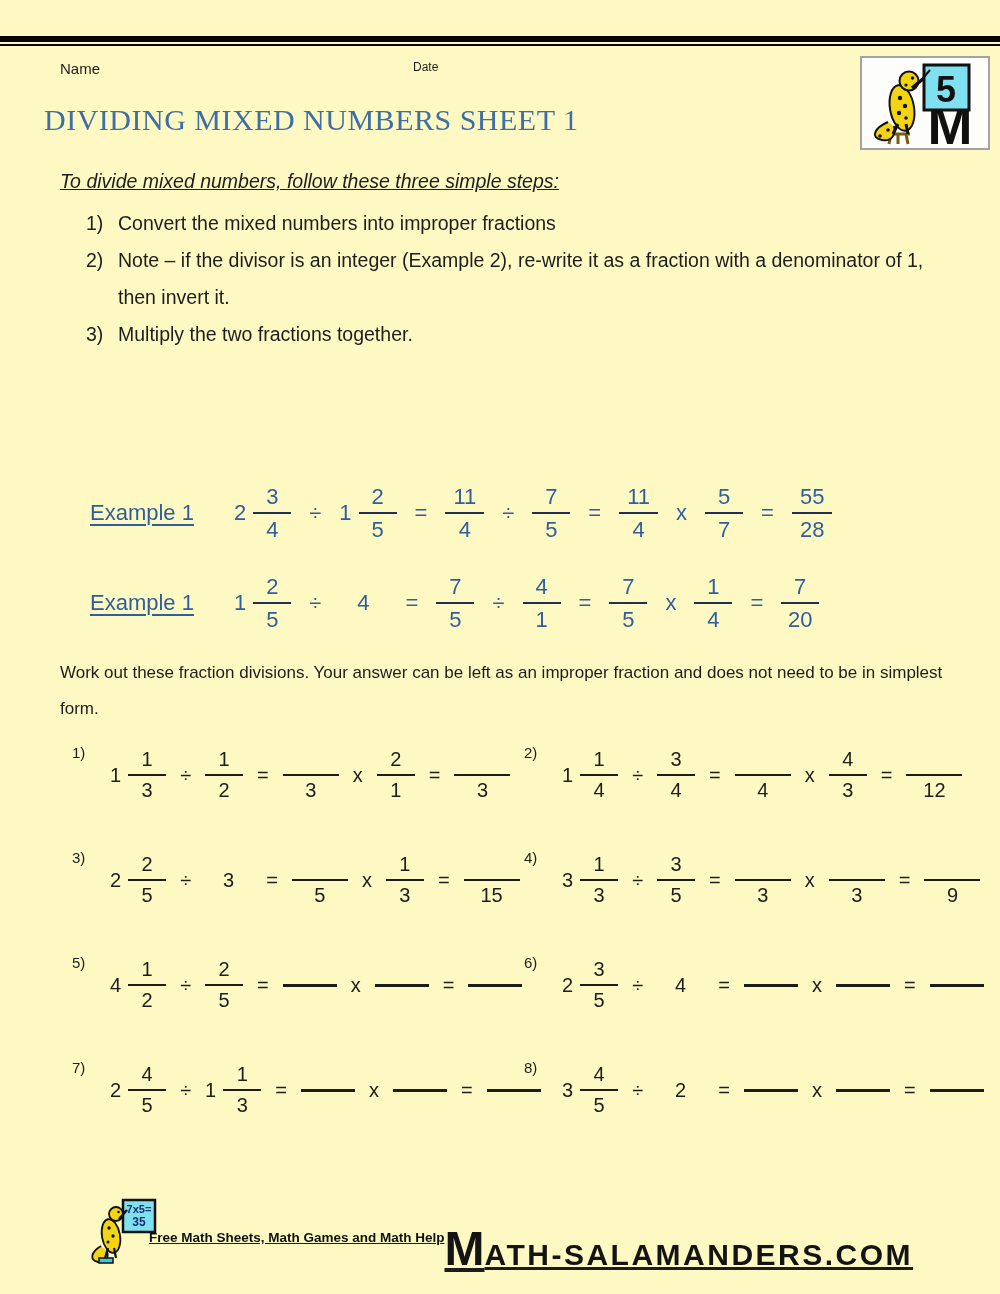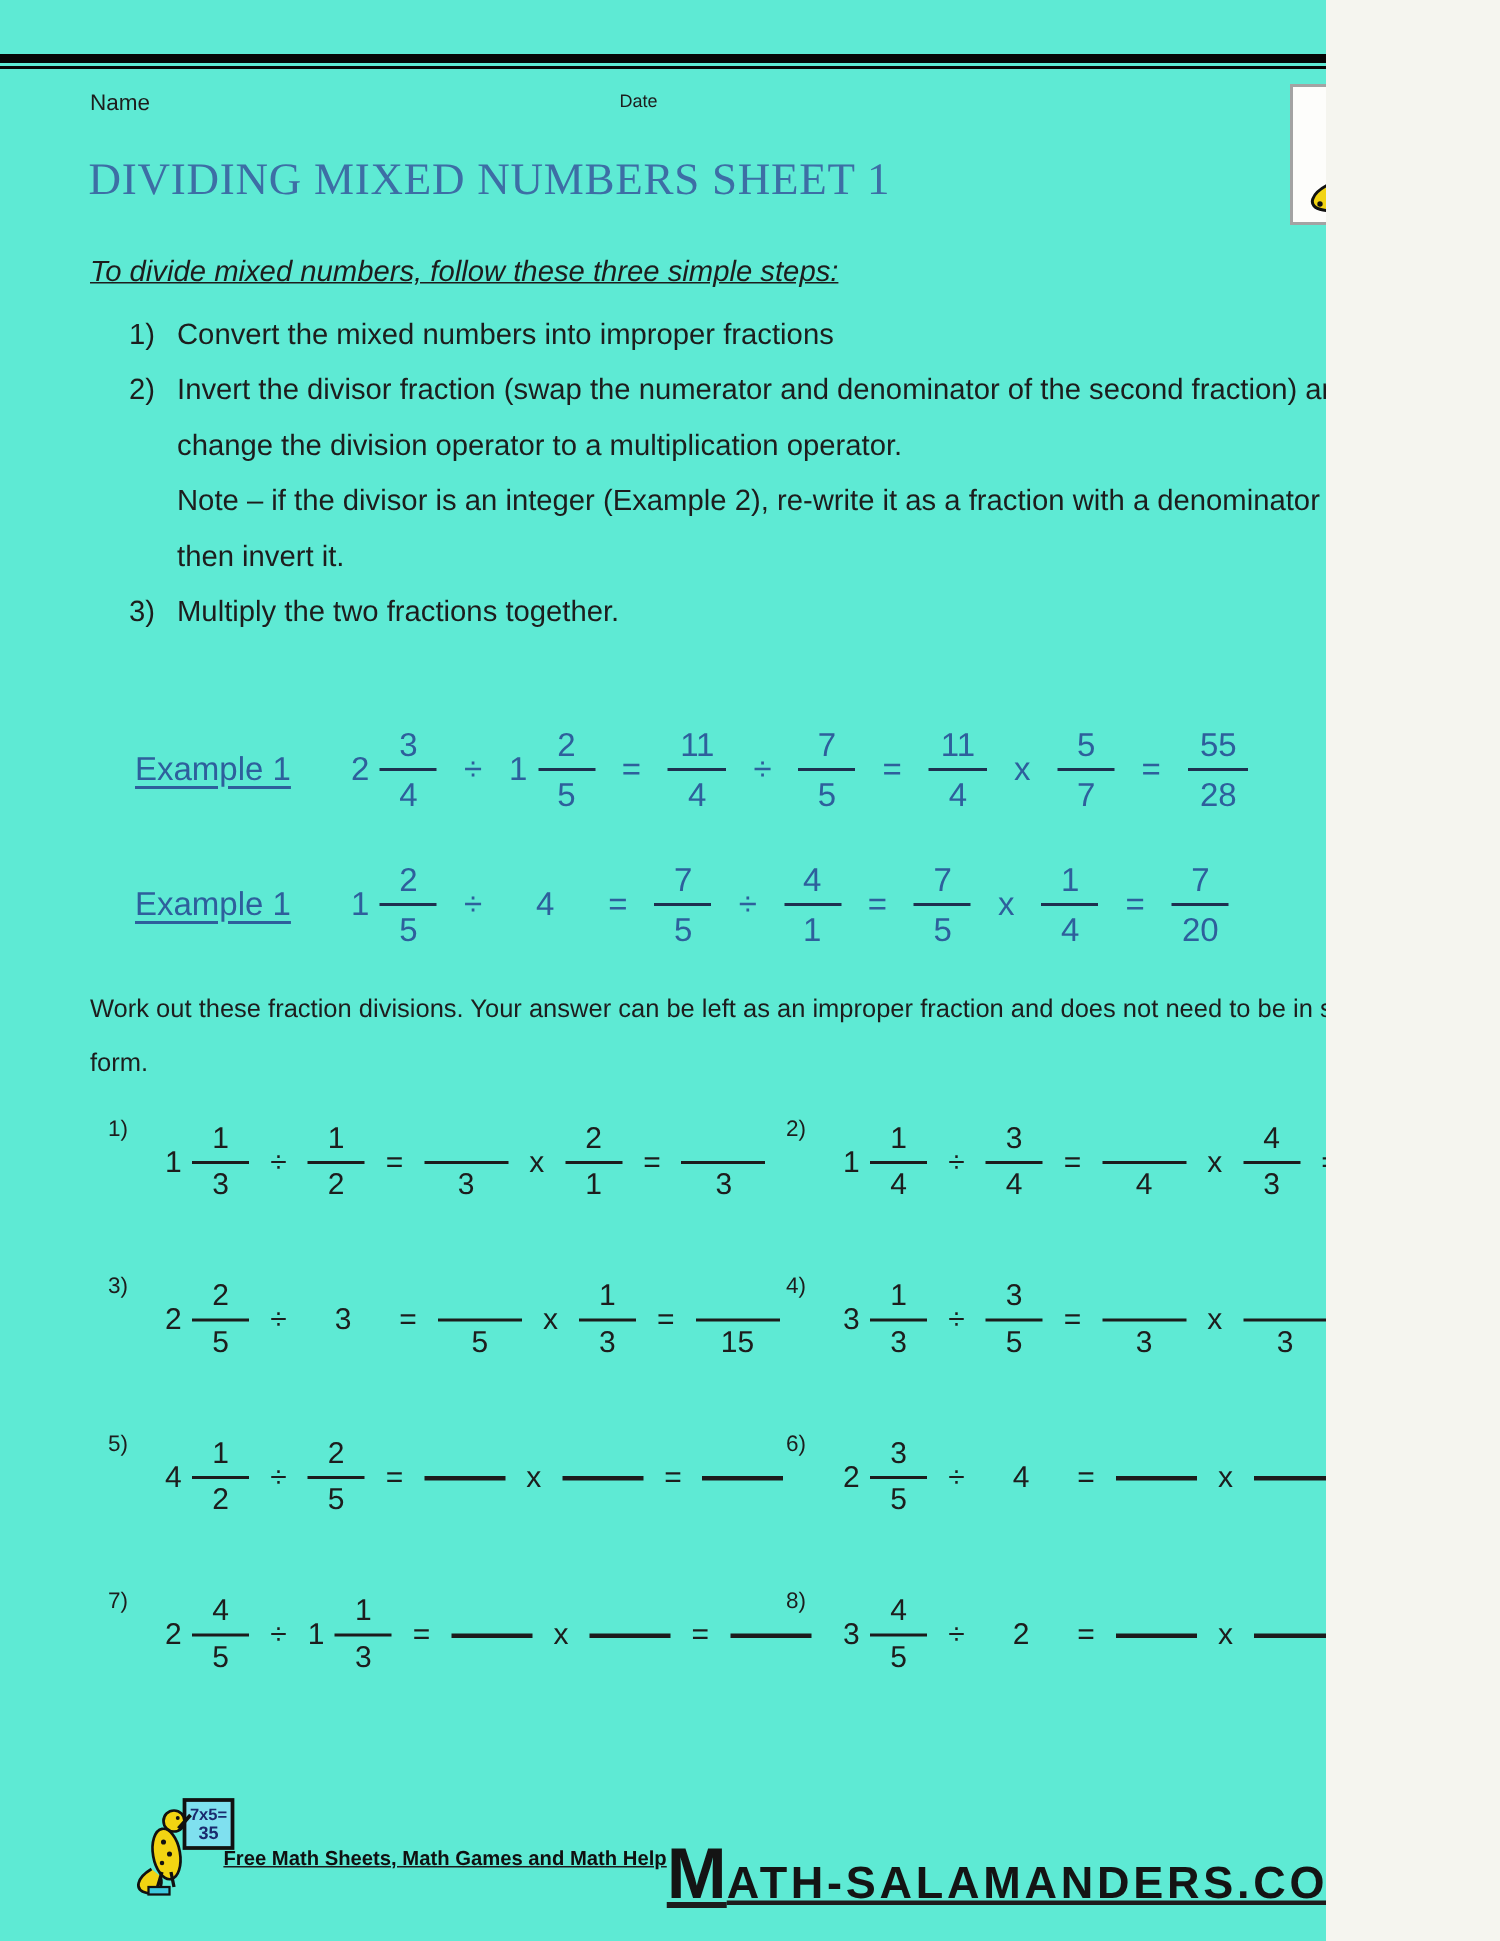--- a/index.html
+++ b/index.html
@@ -12,38 +12,38 @@
   }
   *{box-sizing:border-box;}
   html,body{margin:0;padding:0;}
   body{
     background:#f5f5ef;
     font-family:"Liberation Sans",sans-serif;
     color:#1d1d1d;
   }
   .page{
     position:relative;
-    width:884px;
+    width:1000px;
     height:1294px;
-    background:#5eead4;
+    background:#fef9c3;
     overflow:hidden;
   }
   
   .top-rule{position:absolute;left:0;top:36px;width:1000px;}
   .top-rule .thick{height:6px;background:#060606;}
   .top-rule .thin{height:2px;background:#060606;margin-top:2px;}
   
   .name-label{position:absolute;left:60px;top:60px;font-size:15px;}
   .date-label{position:absolute;left:413px;top:60px;font-size:12px;}
   .logo-box{
     position:absolute;left:860px;top:56px;width:130px;height:94px;
     background:#fdfdfb;border:2px solid #a3a3a3;
   }
   .page-title{
-    position:absolute;left:59px;top:103px;
+    position:absolute;left:44px;top:103px;
     font-family:"Liberation Serif",serif;
     font-size:30px;color:var(--title-blue);font-weight:500;
     letter-spacing:.5px;white-space:nowrap;
   }
   
   .intro{position:absolute;left:60px;top:170px;font-size:19.5px;font-style:italic;text-decoration:underline;}
   .steps{position:absolute;left:86px;top:205px;width:850px;font-size:19.5px;line-height:37px;}
   .step{display:flex;}
   .step-num{width:32px;flex-shrink:0;}
   .step-body{flex:1;max-width:815px;}
@@ -145,21 +145,20 @@
   <div class="intro">To divide mixed numbers, follow these three simple steps:</div>
 
   <div class="steps">
     <div class="step">
       <div class="step-num">1)</div>
       <div class="step-body">Convert the mixed numbers into improper fractions</div>
     </div>
     <div class="step">
       <div class="step-num">2)</div>
       <div class="step-body">
-        <div>Invert the divisor fraction (swap the numerator and denominator of the second fraction) and change the division operator to a multiplication operator.</div>
         <div>Note – if the divisor is an integer (Example 2), re-write it as a fraction with a denominator of 1, then invert it.</div>
       </div>
     </div>
     <div class="step">
       <div class="step-num">3)</div>
       <div class="step-body">Multiply the two fractions together.</div>
     </div>
   </div>
 
   <div class="examples">

